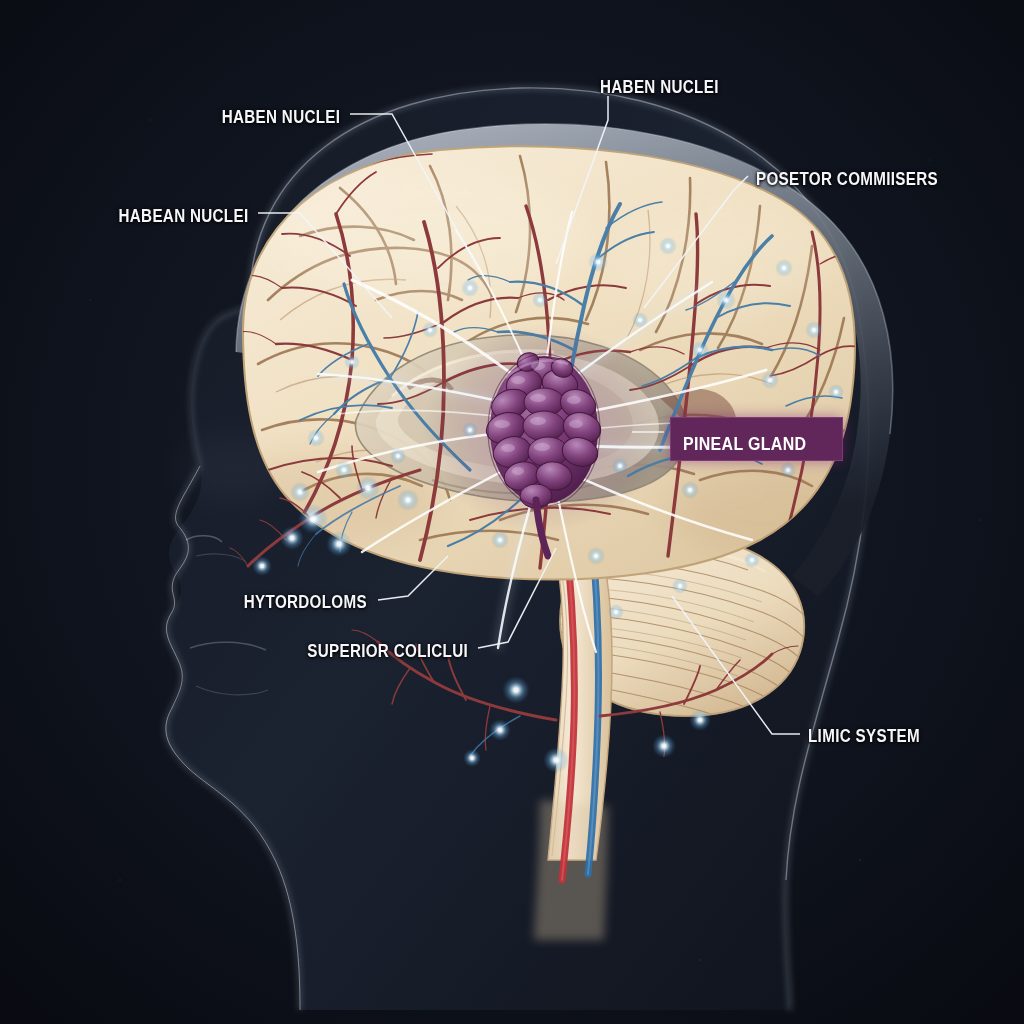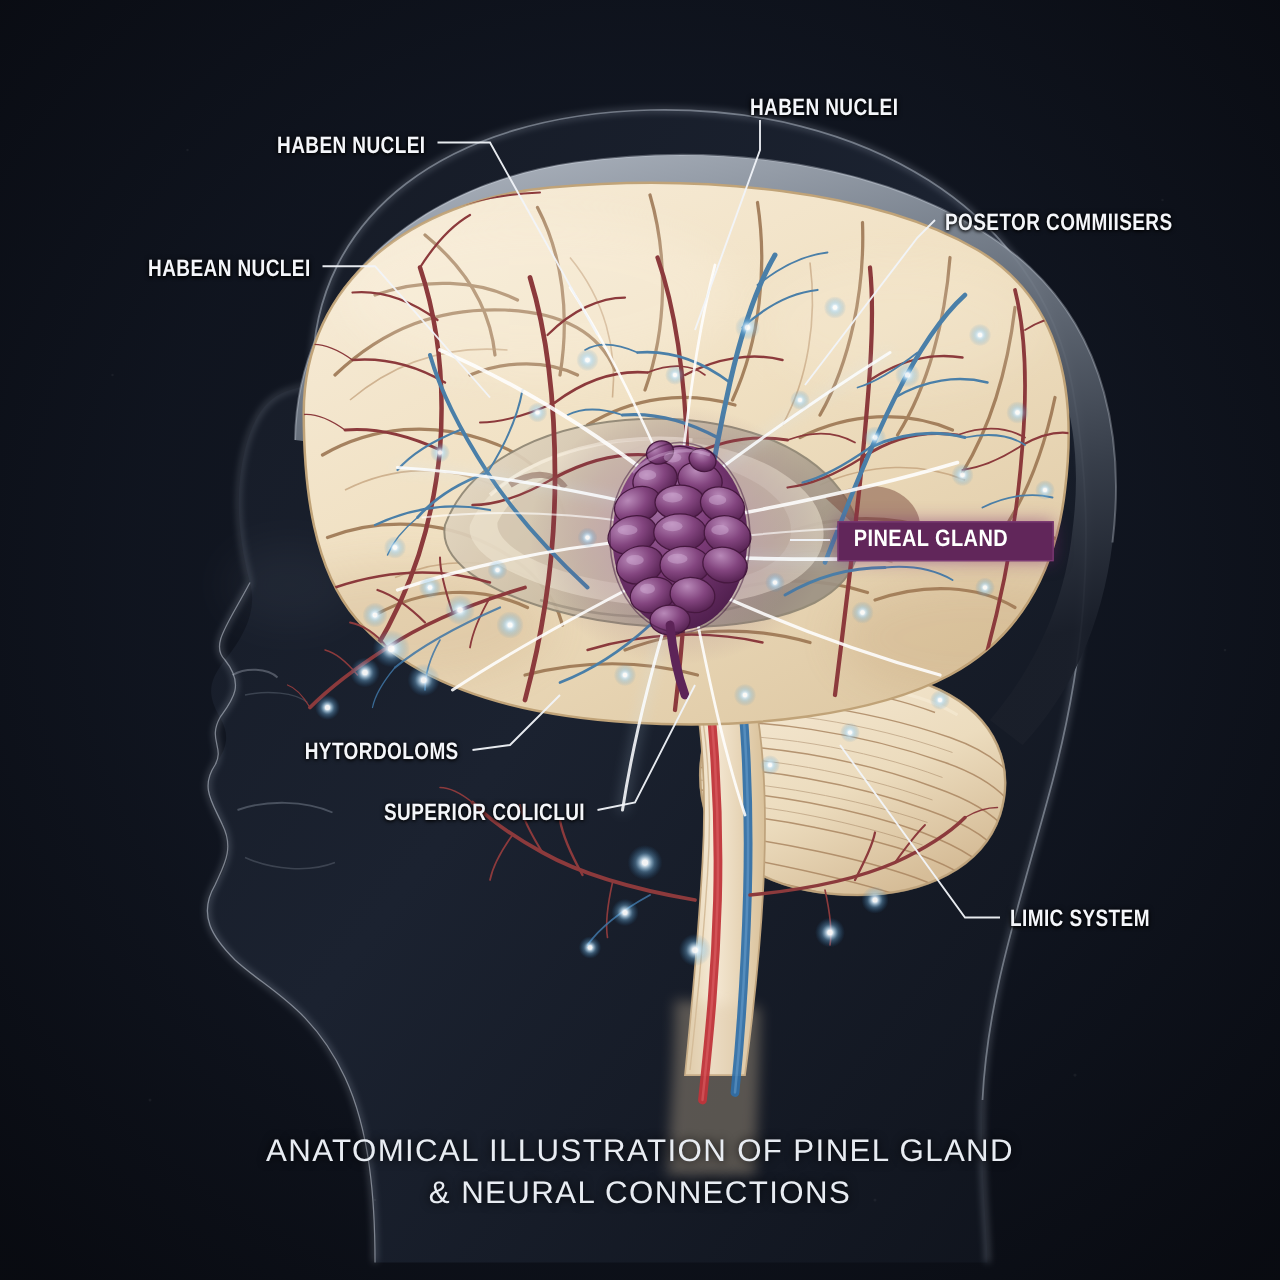--- a/index.html
+++ b/index.html
@@ -35,21 +35,21 @@
 
   .badge{
     position:absolute;
     background:#61265a;
     border:1px solid #7d3a74;
     color:#ffffff;
     font-family:"Liberation Sans", sans-serif;
     font-size:19px;
     font-weight:700;
     letter-spacing:.4px;
-    padding:4px 12px 7px 12px;
+    padding:16px 12px 7px 12px;
     line-height:1;
     white-space:nowrap;
     box-shadow:0 0 14px rgba(120,40,110,.55);
   }
   .badge span{display:block;transform:scaleX(.84);transform-origin:0 50%;}
 
   #caption{
     position:absolute;
     left:0;right:0;
     top:905px;
@@ -602,18 +602,14 @@
   <div class="lbl r" style="right:657px; top:592px;">HYTORDOLOMS</div>
 
   <div class="lbl r" style="right:556px; top:641px;">SUPERIOR COLICLUI</div>
 
   <div class="lbl l" style="left:808px; top:726px;">LIMIC SYSTEM</div>
 
   <div class="badge" style="left:670px; top:417px;">
     <span>PINEAL GLAND</span>
   </div>
 
-  <div id="caption">
-    <span class="l1">ANATOMICAL ILLUSTRATION OF PINEL GLAND</span>
-    <span class="l2">&amp; NEURAL CONNECTIONS</span>
-  </div>
 
 </div>
 
 </body></html>

